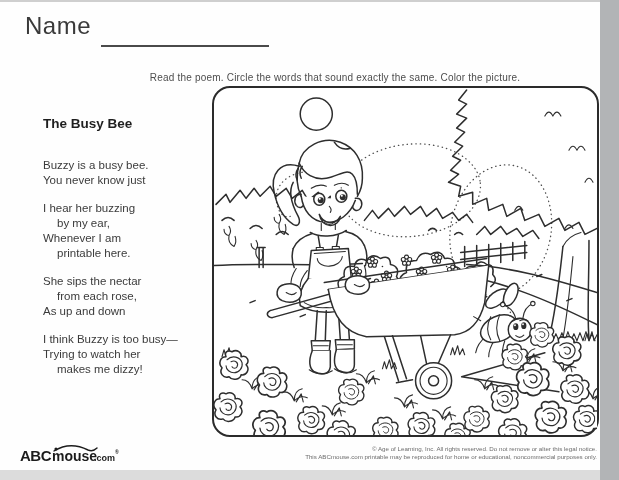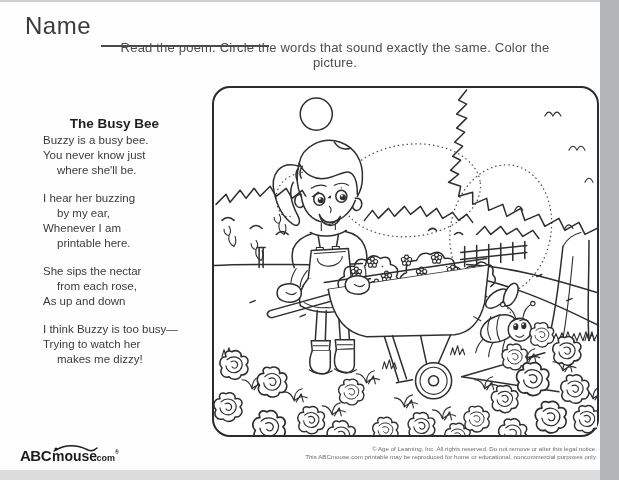--- a/index.html
+++ b/index.html
@@ -10,26 +10,26 @@
   .edge-right{position:absolute;left:600px;top:0;width:19px;height:480px;background:#b2b4b6;}
   .edge-bottom{position:absolute;left:0;top:470px;width:600px;height:10px;background:#dcdcdc;}
 
   .name-label{position:absolute;left:25px;top:12px;font-size:24px;color:#3a3a3a;letter-spacing:.5px;}
   .name-line{position:absolute;left:101px;top:45px;width:168px;border-top:2.5px solid #4a4a4a;}
 
   .hdr{position:absolute;right:22px;top:13px;text-align:right;}
   .hdr-title{font-size:13.5px;font-weight:bold;color:#1f1f1f;letter-spacing:.2px;}
   .hdr-sub{font-size:10px;color:#333;margin-top:2px;}
 
-  .instruction{position:absolute;left:100px;top:40px;width:470px;text-align:center;
-               font-size:13px;color:#4d4d4d;letter-spacing:.2px;}
+  .instruction{position:absolute;left:100px;top:72px;width:470px;text-align:center;
+               font-size:10px;color:#4d4d4d;letter-spacing:.2px;}
 
   .poem{position:absolute;left:43px;top:116px;width:116px;}
-  .poem-title{font-size:13.5px;font-weight:bold;color:#1f1f1f;text-align:right;
-              white-space:nowrap;margin-bottom:2px;}
+  .poem-title{font-size:13.5px;font-weight:bold;color:#1f1f1f;text-align:left;
+              white-space:nowrap;margin-bottom:27px;}
   .stanza{margin-bottom:13px;}
   .pl{font-size:11.5px;line-height:15px;color:#3b3b3b;white-space:nowrap;}
   .pl.ind{padding-left:14px;}
 
   .art{position:absolute;left:212px;top:86px;width:387px;height:351px;
        border:2.6px solid #2b2b2b;border-radius:18px;box-sizing:border-box;background:#fff;}
   .art svg{display:block;width:100%;height:100%;}
   #scene path,#scene circle,#scene ellipse,#scene line,#scene rect{
        fill:none;stroke:#2e2e2e;stroke-width:1.5;stroke-linecap:round;stroke-linejoin:round;}
   #scene .fw{fill:#ffffff;}
@@ -52,21 +52,20 @@
   <div class="name-line"></div>
 
 
   <div class="instruction">Read the poem. Circle the words that sound exactly the same. Color the picture.</div>
 
   <div class="poem">
     <div class="poem-title">The Busy Bee</div>
     <div class="stanza">
       <div class="pl">Buzzy is a busy bee.</div>
       <div class="pl">You never know just</div>
-      <div class="pl ind">where she'll be.</div>
     </div>
     <div class="stanza">
       <div class="pl">I hear her buzzing</div>
       <div class="pl ind">by my ear,</div>
       <div class="pl">Whenever I am</div>
       <div class="pl ind">printable here.</div>
     </div>
     <div class="stanza">
       <div class="pl">She sips the nectar</div>
       <div class="pl ind">from each rose,</div>

